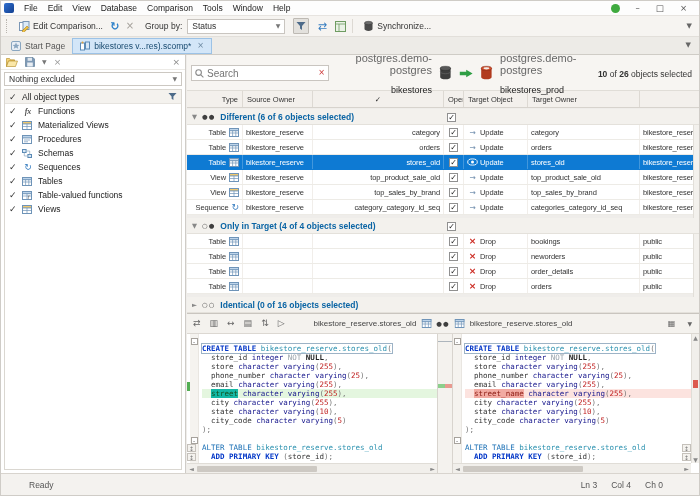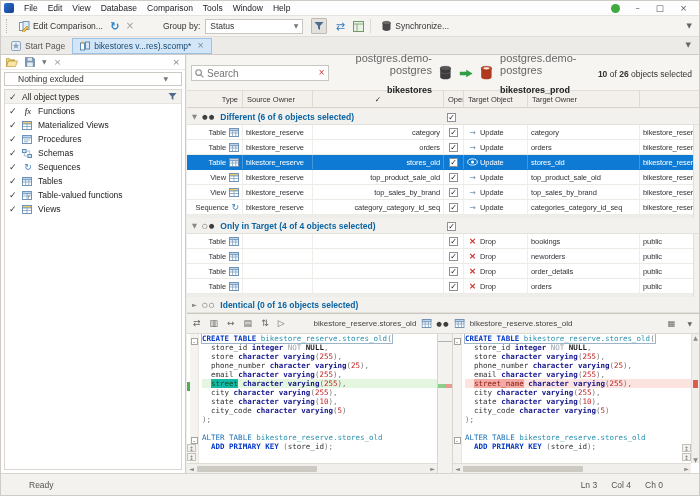--- a/index.html
+++ b/index.html
@@ -32,41 +32,41 @@
   .tclose{color:#6b87a0;font-size:8px;margin-left:2px}
   .tabov{margin-left:auto;color:#666;font-size:7px;padding-right:8px}
 
   
   .main{position:absolute;top:54px;left:0;right:0;bottom:22px;background:#efedea}
 
   
   .filter-panel{position:absolute;left:0;top:0;width:185px;bottom:0;background:#fff;border-right:1px solid #cfccc7;display:flex;flex-direction:column}
   .fp-toolbar{height:15px;display:flex;align-items:center;gap:7px;padding:0 5px;font-size:9px;color:#777;border-bottom:1px solid #eceae6}
   .fp-close{margin-left:auto;color:#888;font-size:9px}
-  .fp-combo{margin:2px 3px;height:14px;border:1px solid #ccc8c2;background:#fff;display:flex;align-items:center;font-size:8.5px;padding:0 13px;color:#333}
+  .fp-combo{margin:2px 3px;height:14px;border:1px solid #ccc8c2;background:#fff;display:flex;align-items:center;font-size:8.5px;padding:0 4px;color:#333}
   .fp-combo .car{margin-left:auto;font-size:6px;color:#777}
   .fp-list{flex:1;border:1px solid #dad7d1;margin:1px 3px 3px 3px;background:#fff;font-size:8.5px}
   .fp-item{height:14px;display:flex;align-items:center;gap:4px;padding:0 4px;color:#222}
   .fp-item.hdr{background:#f4f2ee;border-bottom:1px solid #e6e3de}
   .fp-check{color:#333;font-size:9px;width:9px;font-family:"DejaVu Sans",sans-serif}
   .fp-ico{width:12px;text-align:center;font-size:8px;color:#4d6b8a;font-family:"DejaVu Sans",sans-serif}
   .fx{font-style:italic;font-weight:bold;font-size:8px;color:#555;font-family:"Liberation Serif",serif}
   .fp-funnel{margin-left:auto}
 
   
   .right-pane{position:absolute;left:186px;top:0;right:0;bottom:0;background:#efedea}
   .infobar{height:36px;position:relative;background:#f7f5f2;border-bottom:1px solid #e0ddd7}
   .searchbox{position:absolute;left:4px;top:10px;width:138px;height:16px;background:#fff;border:1px solid #c9c5c0;display:flex;align-items:center;padding:0 3px;gap:3px}
   .searchbox input{border:none;outline:none;flex:1;font-size:10px;color:#444;min-width:0;background:transparent;font-family:inherit}
   .sclear{color:#c33;font-size:8px}
   .dbinfo{position:absolute;left:150px;right:104px;top:0;height:36px;display:flex;align-items:center;justify-content:center;gap:7px}
   .src-block{text-align:right}
   .tgt-block{text-align:left}
   .srv{font-size:11px;color:#666}
-  .dbn{font-size:9px;font-weight:bold;color:#222;margin-top:9px}
+  .dbn{font-size:9px;font-weight:normal;color:#222;margin-top:9px}
   .sel-summary{position:absolute;right:7px;top:14px;font-size:8.5px;color:#333;white-space:nowrap}
   .sel-summary b{font-weight:bold}
 
   
   .grid-header{height:17px;display:grid;grid-template-columns:56px 70px 131px 20px 64px 112px 1fr;background:#f3f0ec;border-bottom:1px solid #d7d3cd;font-size:7.5px;color:#333}
   .gh{display:flex;align-items:center;padding:0 4px;border-right:1px solid #ddd9d3;overflow:hidden;white-space:nowrap}
   .gh.r{justify-content:flex-end}
   .gh.c{justify-content:center;padding:0;font-family:"DejaVu Sans",sans-serif}
   .grid-body{position:absolute;top:54px;left:0;right:0;bottom:160px;background:#efedea;overflow:hidden}
   .grid-vscroll{position:absolute;right:0;top:0;bottom:0;width:6px;background:#f3f1ed;border-left:1px solid #e2dfd9}
@@ -101,29 +101,29 @@
   .editor.eleft{width:251px;border-right:1px solid #d8d4ce}
   .egap{width:14px;background:#f4f2ee;position:relative}
   .editor.eright{flex:1;border-left:1px solid #d8d4ce}
   .ed-body{position:absolute;top:0;left:0;right:0;bottom:10px;display:flex;overflow:hidden}
   .eright .ed-body{right:8px}
   .lstrip{width:3px;position:relative}
   .lstrip .mark{position:absolute;left:0;top:48px;width:3px;height:9px;background:#53ae53}
   .gutter{width:9px;background:#f5f3ef;border-right:1px solid #e9e6e1;padding-top:3px}
   .gcell{height:9px;display:flex;align-items:center;justify-content:center}
   .fold{width:7px;height:7px;border:1px solid #a6a29c;background:#fff;font-size:6px;line-height:5px;text-align:center;color:#555}
-  .code{flex:1;padding:0 0 0 3px;overflow:hidden}
+  .code{flex:1;padding:10px 0 0 3px;overflow:hidden}
   .sline{height:9px;line-height:9px;white-space:pre}
   .sline.add{background:#e4f6df}
   .sline.del{background:#fce3df}
   .boxline{outline:1px solid #9db3c6}
   .tk-kb{color:#0538c8;font-weight:bold}
   .tk-k{color:#1a6fb5}
   .tk-o{color:#2b91af}
-  .tk-t2{color:#16168c;font-weight:bold}
+  .tk-t2{color:#16168c;font-weight:normal}
   .tk-n{color:#c02222}
   .tk-p{color:#777}
   .tk-i{color:#333}
   .tk-g{color:#9aa4ab}
   .tk-bd{color:#222;font-weight:bold}
   .add .tk-dw{background:#14b8a6;color:#14501f}
   .del .tk-dw{background:#f2aaa2;color:#8c1a12}
   .hscroll{position:absolute;bottom:0;left:0;right:0;height:10px;background:#f1efeb;border-top:1px solid #e0ddd7;display:flex;align-items:center;font-size:6px;color:#888;font-family:"DejaVu Sans",sans-serif}
   .eright .hscroll{right:8px}
   .harr{width:9px;text-align:center}
@@ -174,21 +174,21 @@
       <svg width="11" height="11" viewBox="0 0 11 11">
           <rect x="0.5" y="1.5" width="6" height="8" fill="#fff" stroke="#7a96b5"></rect>
           <rect x="4" y="0.5" width="6" height="8" fill="#dcebf8" stroke="#7a96b5"></rect>
           <path d="M3 10l5-5 1.6 1.6-5 5z" fill="#f0c040" stroke="#a8821e" stroke-width="0.6"></path>
         </svg>
     </span>
     <span>Edit Comparison...</span>
   </span>
   <span class="tico ico" style="color:#2a7fc9;font-weight:bold;font-size:11px">↻</span>
   <span class="tico ico" style="color:#a5a19b;font-size:10px">×</span>
-  <span style="margin-left:24px">Group by:</span>
+  <span style="margin-left:6px">Group by:</span>
   <span class="combo">
     <span>Status</span>
     <span class="car ico">▼</span>
   </span>
   <span class="tico pressed" style="width:16px;height:16px;margin-left:5px">
     <svg width="10" height="10" viewBox="0 0 10 10">
         <path d="M0.5 1h9L6 5v4L4 7.6V5z" fill="#4d6b8a"></path>
       </svg>
   </span>
   <span class="tico ico" style="color:#3a7fc1;font-size:11px;margin-left:4px">⇄</span>

